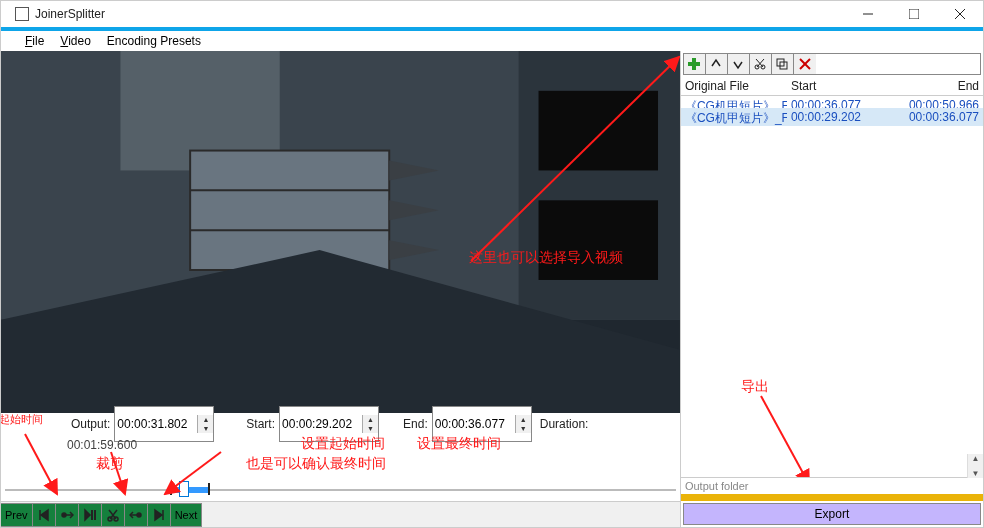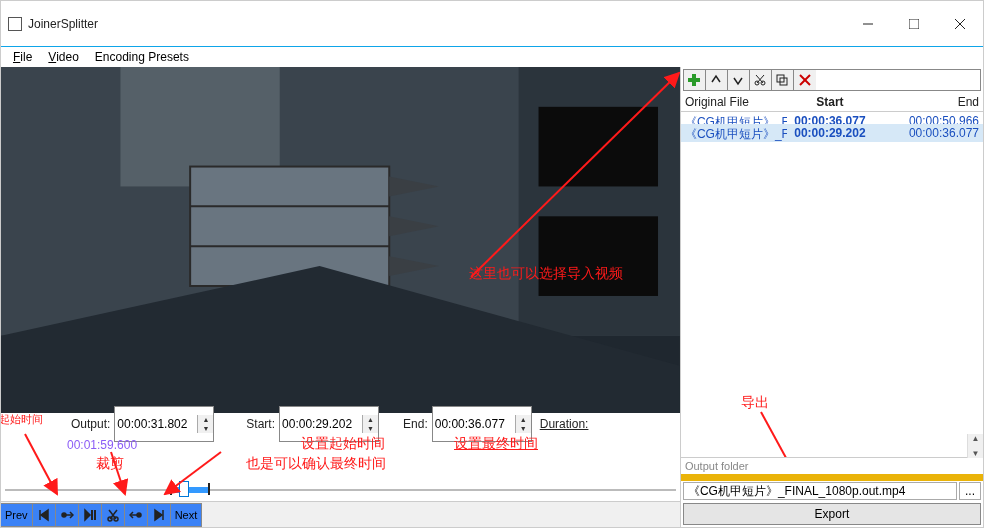--- a/index.html
+++ b/index.html
@@ -1,26 +1,26 @@
 <!DOCTYPE html>
 <html><head>
 <meta charset="utf-8">
 <style>
   * { box-sizing: border-box; margin: 0; padding: 0; font-family: "Segoe UI", Tahoma, sans-serif; }
   html, body { width: 984px; height: 528px; overflow: hidden; background: #fff; }
   .window { width: 984px; height: 528px; border: 1px solid #ccc; display: flex; flex-direction: column; position: relative; }
   
-  .titlebar { height: 46px; display: flex; align-items: center; padding-left: 7px; border-bottom: 1px solid #0ea5e9; }
+  .titlebar { height: 30px; display: flex; align-items: center; padding-left: 14px; border-bottom: 4px solid #0ea5e9; }
   .title-icon { width: 14px; height: 14px; border: 1px solid #555; margin-right: 6px; }
   .title-text { font-size: 12px; color: #222; flex: 1; }
   .win-btns { display: flex; }
   .win-btn { width: 46px; height: 30px; display: flex; align-items: center; justify-content: center; color: #222; }
   .win-btn svg { width: 10px; height: 10px; stroke: #222; stroke-width: 1; fill: none; }
   
-  .menubar { height: 20px; display: flex; align-items: center; padding-left: 4px; font-size: 12px; }
+  .menubar { height: 20px; display: flex; align-items: center; padding-left: 16px; font-size: 12px; }
   .menubar span { padding: 2px 8px; }
   .menubar span u { text-decoration: underline; }
   
   .main { flex: 1; display: flex; overflow: hidden; }
   .left-pane { width: 682px; display: flex; flex-direction: column; border-right: 1px solid #ccc; }
   .right-pane { flex: 1; display: flex; flex-direction: column; }
   
   .preview { flex: 1; position: relative; background: linear-gradient(180deg,#4e5860 0%, #2e3942 40%, #1a222a 100%); overflow: hidden; }
   .preview svg.scene { position: absolute; inset: 0; }
   .annot { position: absolute; color: #ff1a1a; font-size: 14px; font-weight: 500; white-space: nowrap; }
@@ -34,42 +34,42 @@
   .spin .arrows div { flex:1; display:flex; align-items:center; justify-content:center; font-size:7px; color:#333; background:#f0f0f0; }
   .annot-row { height: 20px; display: flex; align-items: center; font-size: 13px; color: #ff1a1a; }
   
   .slider-row { height: 26px; position: relative; padding: 6px 4px 0 4px; }
   .track { position: absolute; left:4px; right:4px; top:14px; height:2px; background:#bbb; }
   .sel { position:absolute; top:12px; height:6px; background:#3399ff; }
   .tick { position:absolute; top:8px; width:2px; height:12px; background:#222; }
   .thumb { position:absolute; top:6px; width:10px; height:16px; background:#fff; border:1px solid #0078d7; transform:translateX(-5px); }
   
   .toolbar { height: 26px; display:flex; align-items:center; border-top:1px solid #ccc; background:#f0f0f0; }
-  .tbtn { height:24px; min-width:24px; border:1px solid #888; background:#3b82f6; display:flex; align-items:center; justify-content:center; margin-left:-1px; font-size:11px; padding:0 4px; }
+  .tbtn { height:24px; min-width:24px; border:1px solid #888; background:#15803d; display:flex; align-items:center; justify-content:center; margin-left:-1px; font-size:11px; padding:0 4px; }
   .tbtn:first-child { margin-left:0; }
   .tbtn svg { width:14px; height:14px; stroke:#222; stroke-width:1.5; fill:none; }
   
   .clip-toolbar { height:22px; display:flex; border:1px solid #888; margin:2px; }
   .ctbtn { width:22px; border-right:1px solid #888; display:flex; align-items:center; justify-content:center; background:#f0f0f0; }
   .ctbtn:last-child { border-right:none; }
   .ctbtn svg { width:12px; height:12px; }
   .table-head { display:flex; font-size:12px; border-bottom:1px solid #ccc; background:#fff; color:#222; }
   .table-head div, .trow div { padding:2px 4px; overflow:hidden; white-space:nowrap; }
   .col-file { width:106px; }
-  .col-start { width:86px; text-align:center;font-weight:bold; }
+  .col-start { width:86px; text-align:left; }
   .col-end { flex:1; text-align:right;margin-left:32px; }
   .tbody { flex:1; overflow-y:auto; font-size:12px; color:#1a4fbf; position:relative; }
   .trow { display:flex; height:18px; }
   .trow.sel { background:#d6e8f7; }
   .right-bottom { border-top:1px solid #ccc; }
   .out-lbl { font-size:11px; color:#888; padding:2px 4px; border-bottom:7px solid #eab308; }
   .out-path { display:flex; align-items:center; font-size:12px; padding:0 2px; height:20px; }
   .out-path .p { flex:1; border:1px solid #aaa; height:18px; padding:0 4px; display:flex; align-items:center; overflow:hidden; }
   .out-path .browse { width:22px; height:18px; border:1px solid #aaa; margin-left:2px; display:flex; align-items:center; justify-content:center; font-size:12px; }
-  .export-btn { height:22px; margin:2px; border:1px solid #888; background:#e5e5e5; display:flex; align-items:center; justify-content:center; font-size:12px; }
+  .export-btn { height:22px; margin:2px; border:1px solid #888; background:#c4b5fd; display:flex; align-items:center; justify-content:center; font-size:12px; }
   .vscroll { width:16px; background:#f0f0f0; border-left:1px solid #ddd; position:absolute; right:0; top:0; bottom:0; display:flex; flex-direction:column; justify-content:space-between; align-items:center; }
   .vscroll div { font-size:8px; color:#555; }
 </style>
 </head>
 <body>
 
 <div class="window">
 
   <div class="titlebar">
     <div class="title-icon"></div>
@@ -155,27 +155,27 @@
             </div>
         </div>
         <span class="lbl" style="margin-left:20px;">End:</span>
         <div class="spin">
           <input value="00:00:36.077" style="">
           <div class="arrows">
               <div>▲</div>
               <div>▼</div>
             </div>
         </div>
-        <span class="lbl" style="text-decoration:underline;">Duration:</span>
+        <span class="lbl" style="">Duration:</span>
       </div>
 
       <div class="annot-row" style="position:relative; padding-left:66px;">
-        <span style="color:#8b5cf6; font-size:12px;">00:01:59.600</span>
+        <span style="color:#404040; font-size:12px;">00:01:59.600</span>
         <span class="annot" style="left:300px; top:0;">设置起始时间</span>
-        <span class="annot" style="left:453px; top:0;text-decoration:underline;">设置最终时间</span>
+        <span class="annot" style="left:416px; top:0;">设置最终时间</span>
       </div>
 
       <div class="annot-row" style="position:relative;margin-left:27px;">
         <span class="annot" style="left:68px; top:0;">裁剪</span>
         <span class="annot" style="left:218px; top:0;">也是可以确认最终时间</span>
       </div>
 
       <div class="slider-row">
         <div class="track"></div>
         <div class="sel" id="sel" style="left: 168.566px; width: 38.7437px;"></div>
@@ -307,23 +307,17 @@
         </svg>
       </div>
       <div class="right-bottom">
         <div style="position:relative;">
           <div class="vscroll" style="position:absolute; right:0; top:-24px; height:24px;">
               <div>▲</div>
               <div>▼</div>
             </div>
         </div>
         <div class="out-lbl">Output folder</div>
-        <div class="out-path">
-          <div class="p">
-              <span>《CG机甲短片》_FINAL_1080p.out.mp4</span>
-            </div>
-          <div class="browse">...</div>
-        </div>
         <div class="export-btn">Export</div>
       </div>
     </div>
   </div>
 </div>
 
 </body></html>

